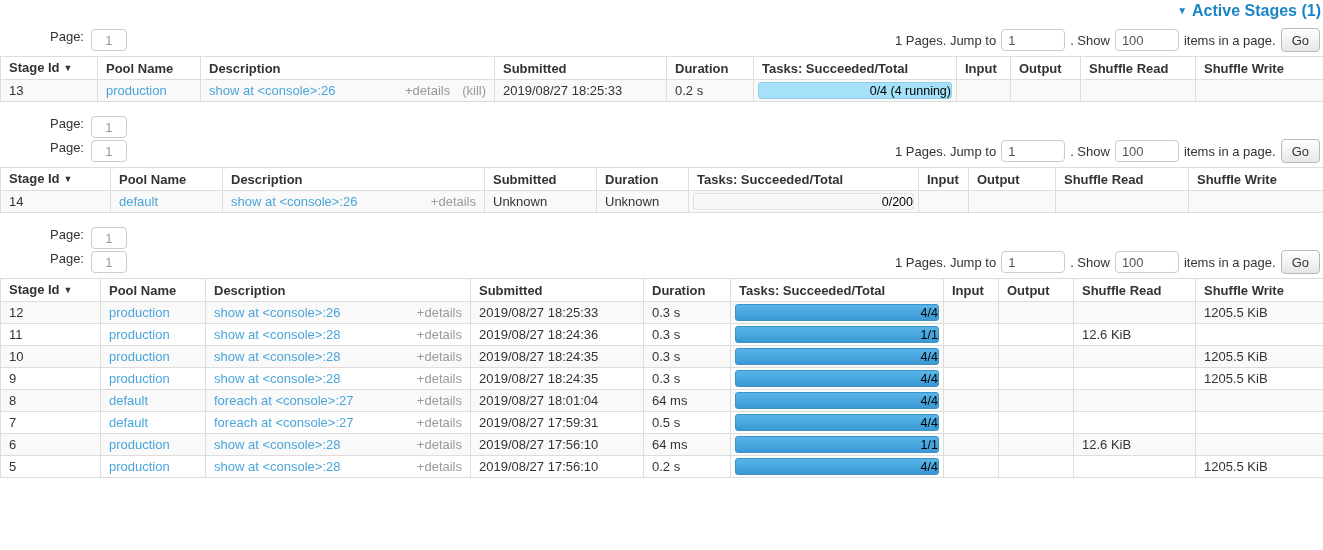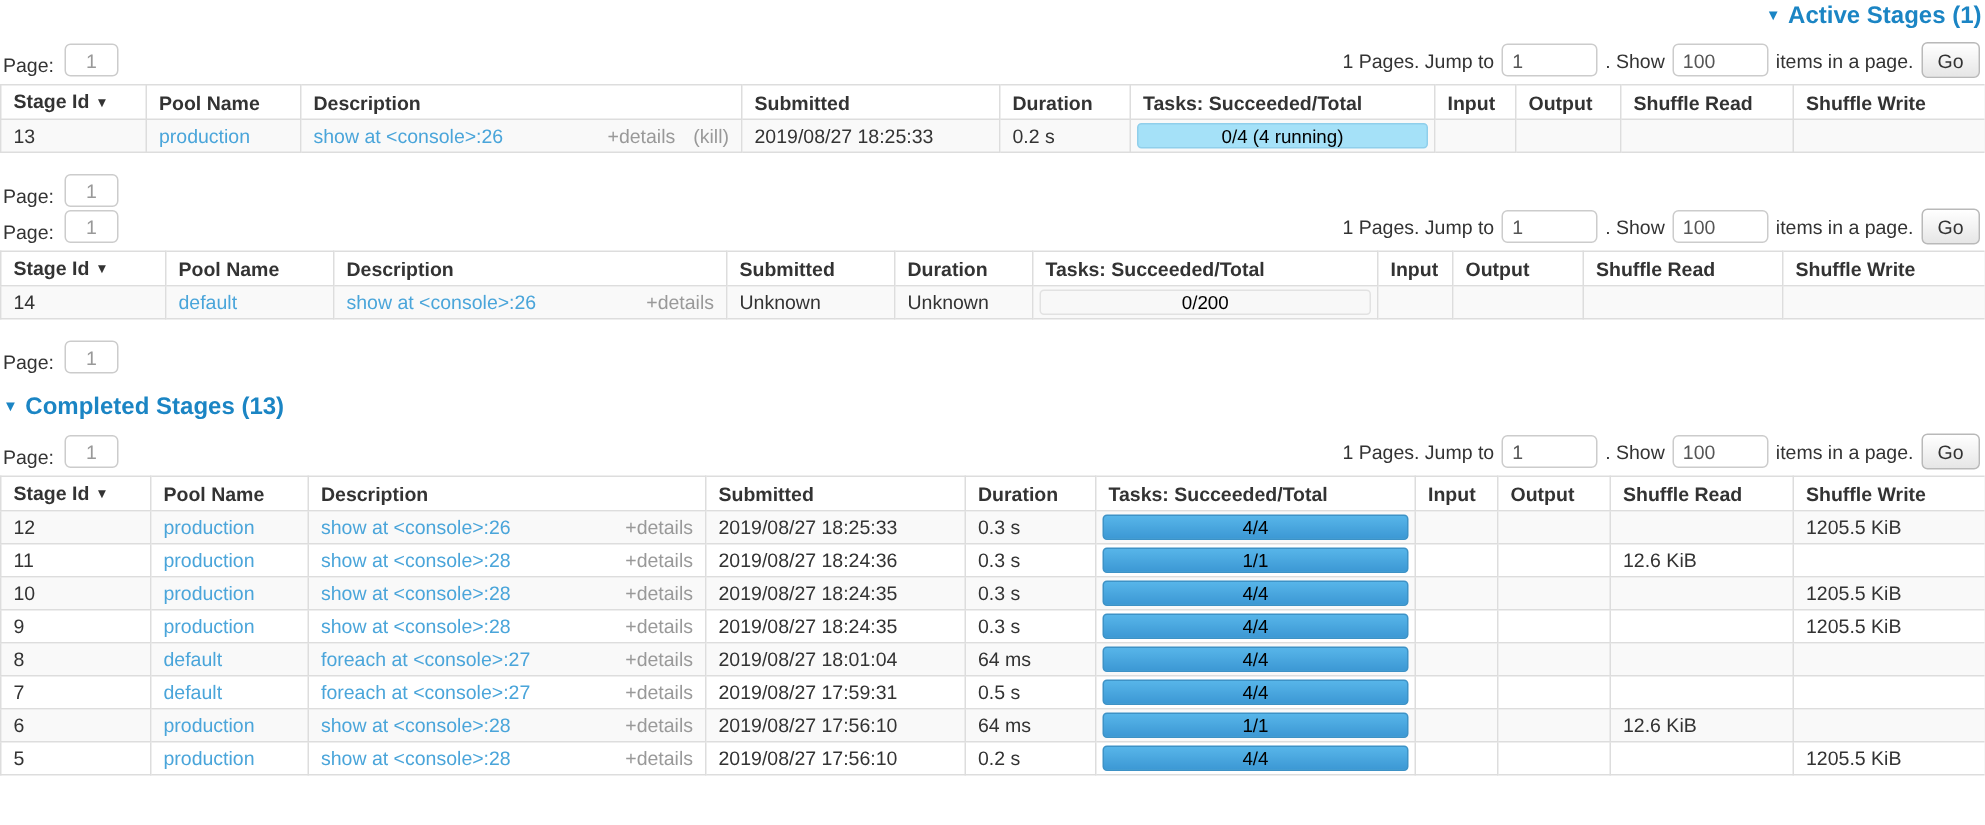--- a/index.html
+++ b/index.html
@@ -26,21 +26,21 @@
     font-size:16px;font-weight:bold;color:var(--heading-blue);
     margin:13px 2px 8px 2px;line-height:18px;cursor:pointer;
   }
   .section:first-child .section-title{margin-top:2px;text-align:right;}
   .collapse-icon{font-size:10px;margin-right:5px;vertical-align:2px;}
   .page-row{
     display:flex;justify-content:space-between;align-items:center;
     margin:0 3px 4px 2px;height:24px;
   }
   .page-row.bottom{margin-top:13px;margin-bottom:0;}
-  .page-left{display:flex;align-items:flex-end;gap:7px;}
+  .page-left{display:flex;align-items:flex-start;gap:7px;margin-left:48px;}
   .pg-right{display:flex;align-items:center;gap:5px;color:#333;}
   input{font-family:"Liberation Sans",sans-serif;font-size:13px;}
   .page-input{
     width:36px;height:22px;border:1px solid #ccc;border-radius:4px;
     text-align:center;color:var(--gray);outline:none;
   }
   .jump-input,.show-input{
     width:64px;height:22px;border:1px solid #ccc;border-radius:4px;
     padding:2px 6px;color:#555;outline:none;
   }
@@ -60,21 +60,21 @@
   .stages-table th{font-weight:bold;color:#333;cursor:pointer;background:#fff;}
   .stages-table tbody tr:nth-child(odd){background:var(--stripe);}
   .sort-icon{font-size:9px;margin-left:4px;vertical-align:1px;}
   a.cell-link{color:var(--link-blue);text-decoration:none;cursor:pointer;}
   .desc-wrap{display:flex;justify-content:space-between;align-items:center;}
   .desc-extra{color:var(--gray);}
   .desc-extra .details{cursor:pointer;}
   .desc-extra .kill{margin-left:12px;cursor:pointer;}
   td.tasks-cell{padding:2px 4px;}
   .progress{
-    height:17px;border-radius:3px;text-align:center;line-height:16px;
+    height:17px;border-radius:3px;text-align:right;line-height:16px;
     font-size:12.5px;color:#000;position:relative;
   }
   .progress.complete{
     background:linear-gradient(var(--bar-complete-top),var(--bar-complete-bottom));
     border:1px solid var(--bar-complete-border);
   }
   .progress.running{
     background:var(--bar-running);
     border:1px solid var(--bar-running-border);
   }
@@ -228,23 +228,20 @@
     </table>
     <div class="page-row bottom">
       <div class="page-left">
         <span class="pg-label">Page:</span>
         <input class="page-input" value="1" style="">
       </div>
     </div>
   </div>
 
   <div class="section">
-    <div class="section-title">
-      <span class="collapse-icon">▼</span><span class="title-text">Completed Stages (13)</span>
-    </div>
     <div class="page-row top">
       <div class="page-left">
         <span class="pg-label">Page:</span>
         <input class="page-input" value="1" style="">
       </div>
       <div class="pg-right">
         <span>1 Pages. Jump to</span>
         <input class="jump-input" value="1" style="">
         <span>. Show</span>
         <input class="show-input" value="100" style="">

